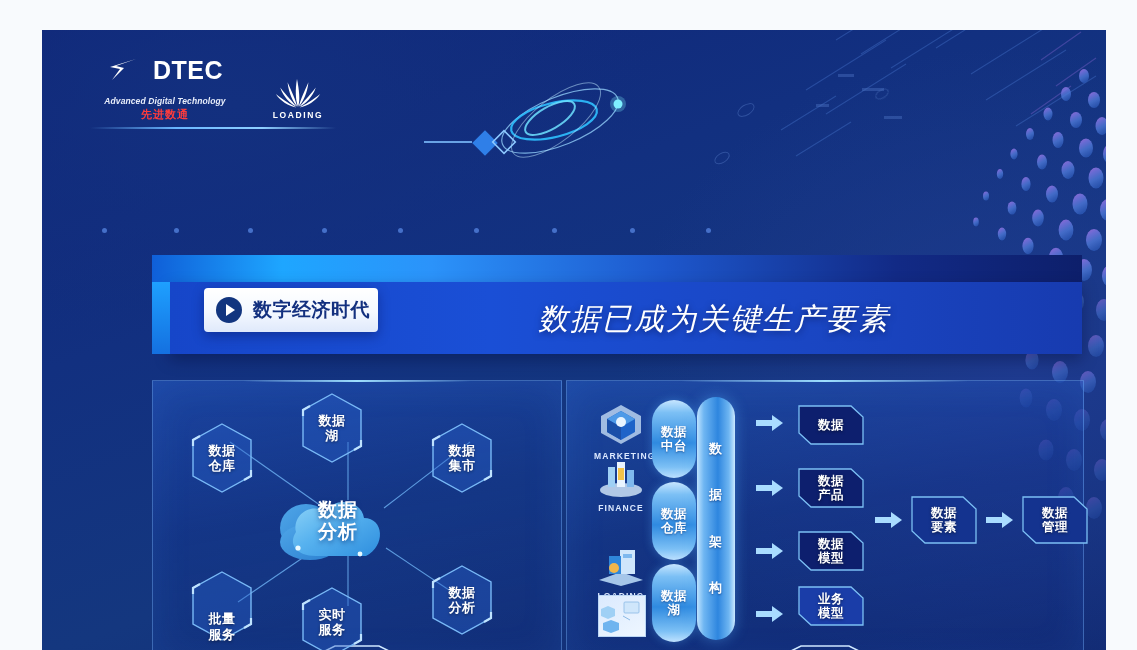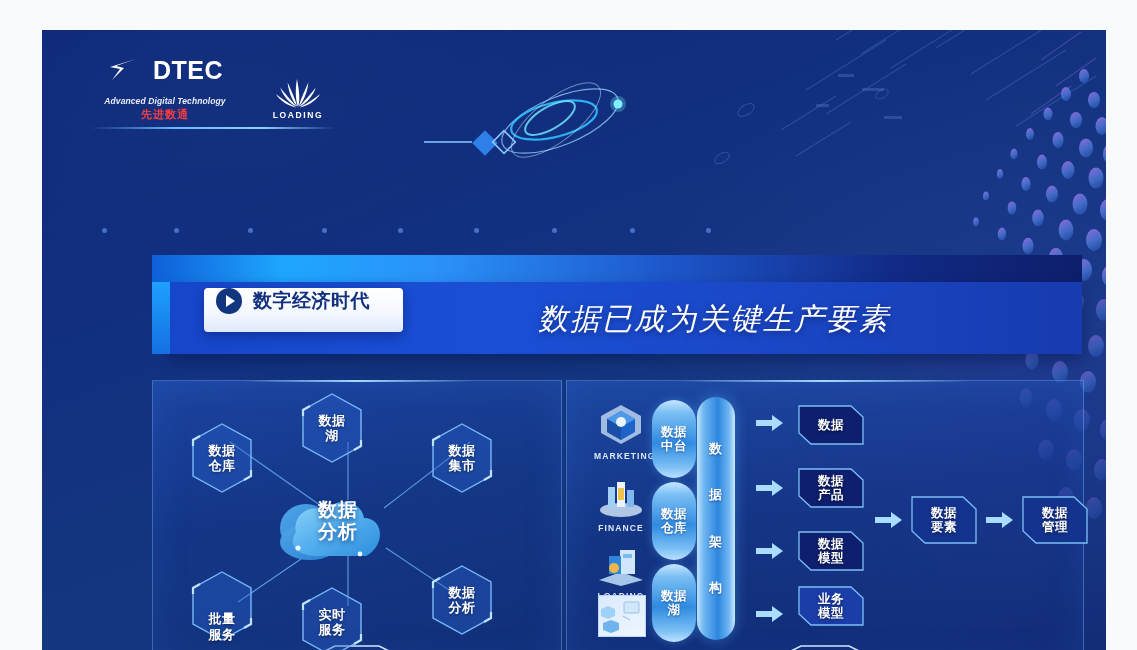--- a/index.html
+++ b/index.html
@@ -70,21 +70,21 @@
     background:linear-gradient(90deg,#0f5fd8 0%,#1ea6ff 14%,#2b93fa 30%,#1d57cc 55%,#122a86 80%,#0d1f6b 100%);
   }
   .banner-bot{
     position:absolute;left:128px;top:252px;width:912px;height:72px;
     background:linear-gradient(90deg,#1646c9 0%,#1a4fd6 35%,#1a46c3 70%,#173bb0 100%);
     box-shadow:0 6px 14px rgba(0,10,50,.35);
   }
   .banner-left-accent{position:absolute;left:110px;top:252px;width:18px;height:72px;
     background:linear-gradient(180deg,#1ea0ff,#1470e0);}
   .badge{
-    position:absolute;left:162px;top:258px;height:44px;padding:0 33px 0 12px;display:flex;gap:11px;
+    position:absolute;left:162px;top:258px;height:44px;padding:0 8px 0 12px;display:flex;align-items:center;gap:11px;
     background:linear-gradient(180deg,#ffffff 0%,#f4f8ff 55%,#dfe9fb 100%);
     border-radius:4px;box-shadow:0 4px 12px rgba(0,10,60,.35);
   }
   .badge .play{width:26px;height:26px;border-radius:50%;background:#12357f;display:flex;align-items:center;justify-content:center;}
   .badge .play i{display:block;width:0;height:0;border-left:9px solid #fff;border-top:6px solid transparent;border-bottom:6px solid transparent;margin-left:3px;}
   .badge .btxt{font-size:19px;font-weight:700;color:#13307f;letter-spacing:.5px;}
 
   .bannermain{
     position:absolute;left:496px;top:262px;width:520px;height:54px;display:flex;align-items:center;
     font-size:30px;font-style:italic;color:#fff;letter-spacing:2px;font-weight:400;
@@ -457,21 +457,21 @@
       <svg class="glyph" viewBox="0 0 50 44">
         <polygon points="25,3 45,14 45,31 25,42 5,31 5,14" fill="#cfe6fb" opacity=".75"></polygon>
         <polygon points="25,9 39,17 39,30 25,38 11,30 11,17" fill="#1e63c8"></polygon>
         <polygon points="25,9 39,17 25,25 11,17" fill="#4e9ae8"></polygon>
         <polygon points="11,17 25,25 25,38 11,30" fill="#1a4fa8"></polygon>
         <circle cx="25" cy="20" r="5" fill="#e8f4ff"></circle>
       </svg>
       <div class="rl">MARKETING</div>
     </div>
 
-    <div class="ricon" style="left:552px;top:444px;">
+    <div class="ricon" style="left:552px;top:424px;">
       <svg class="glyph" viewBox="0 0 50 44">
         <ellipse cx="25" cy="36" rx="21" ry="7" fill="#d8ecfd" opacity=".8"></ellipse>
         <rect x="12" y="13" width="7" height="20" fill="#9fd0f5"></rect>
         <rect x="21" y="8" width="8" height="25" fill="#e9f4ff"></rect>
         <rect x="31" y="16" width="7" height="17" fill="#7fb9ee"></rect>
         <rect x="22" y="14" width="6" height="12" fill="#f2c34a"></rect>
       </svg>
       <div class="rl">FINANCE</div>
     </div>
 

